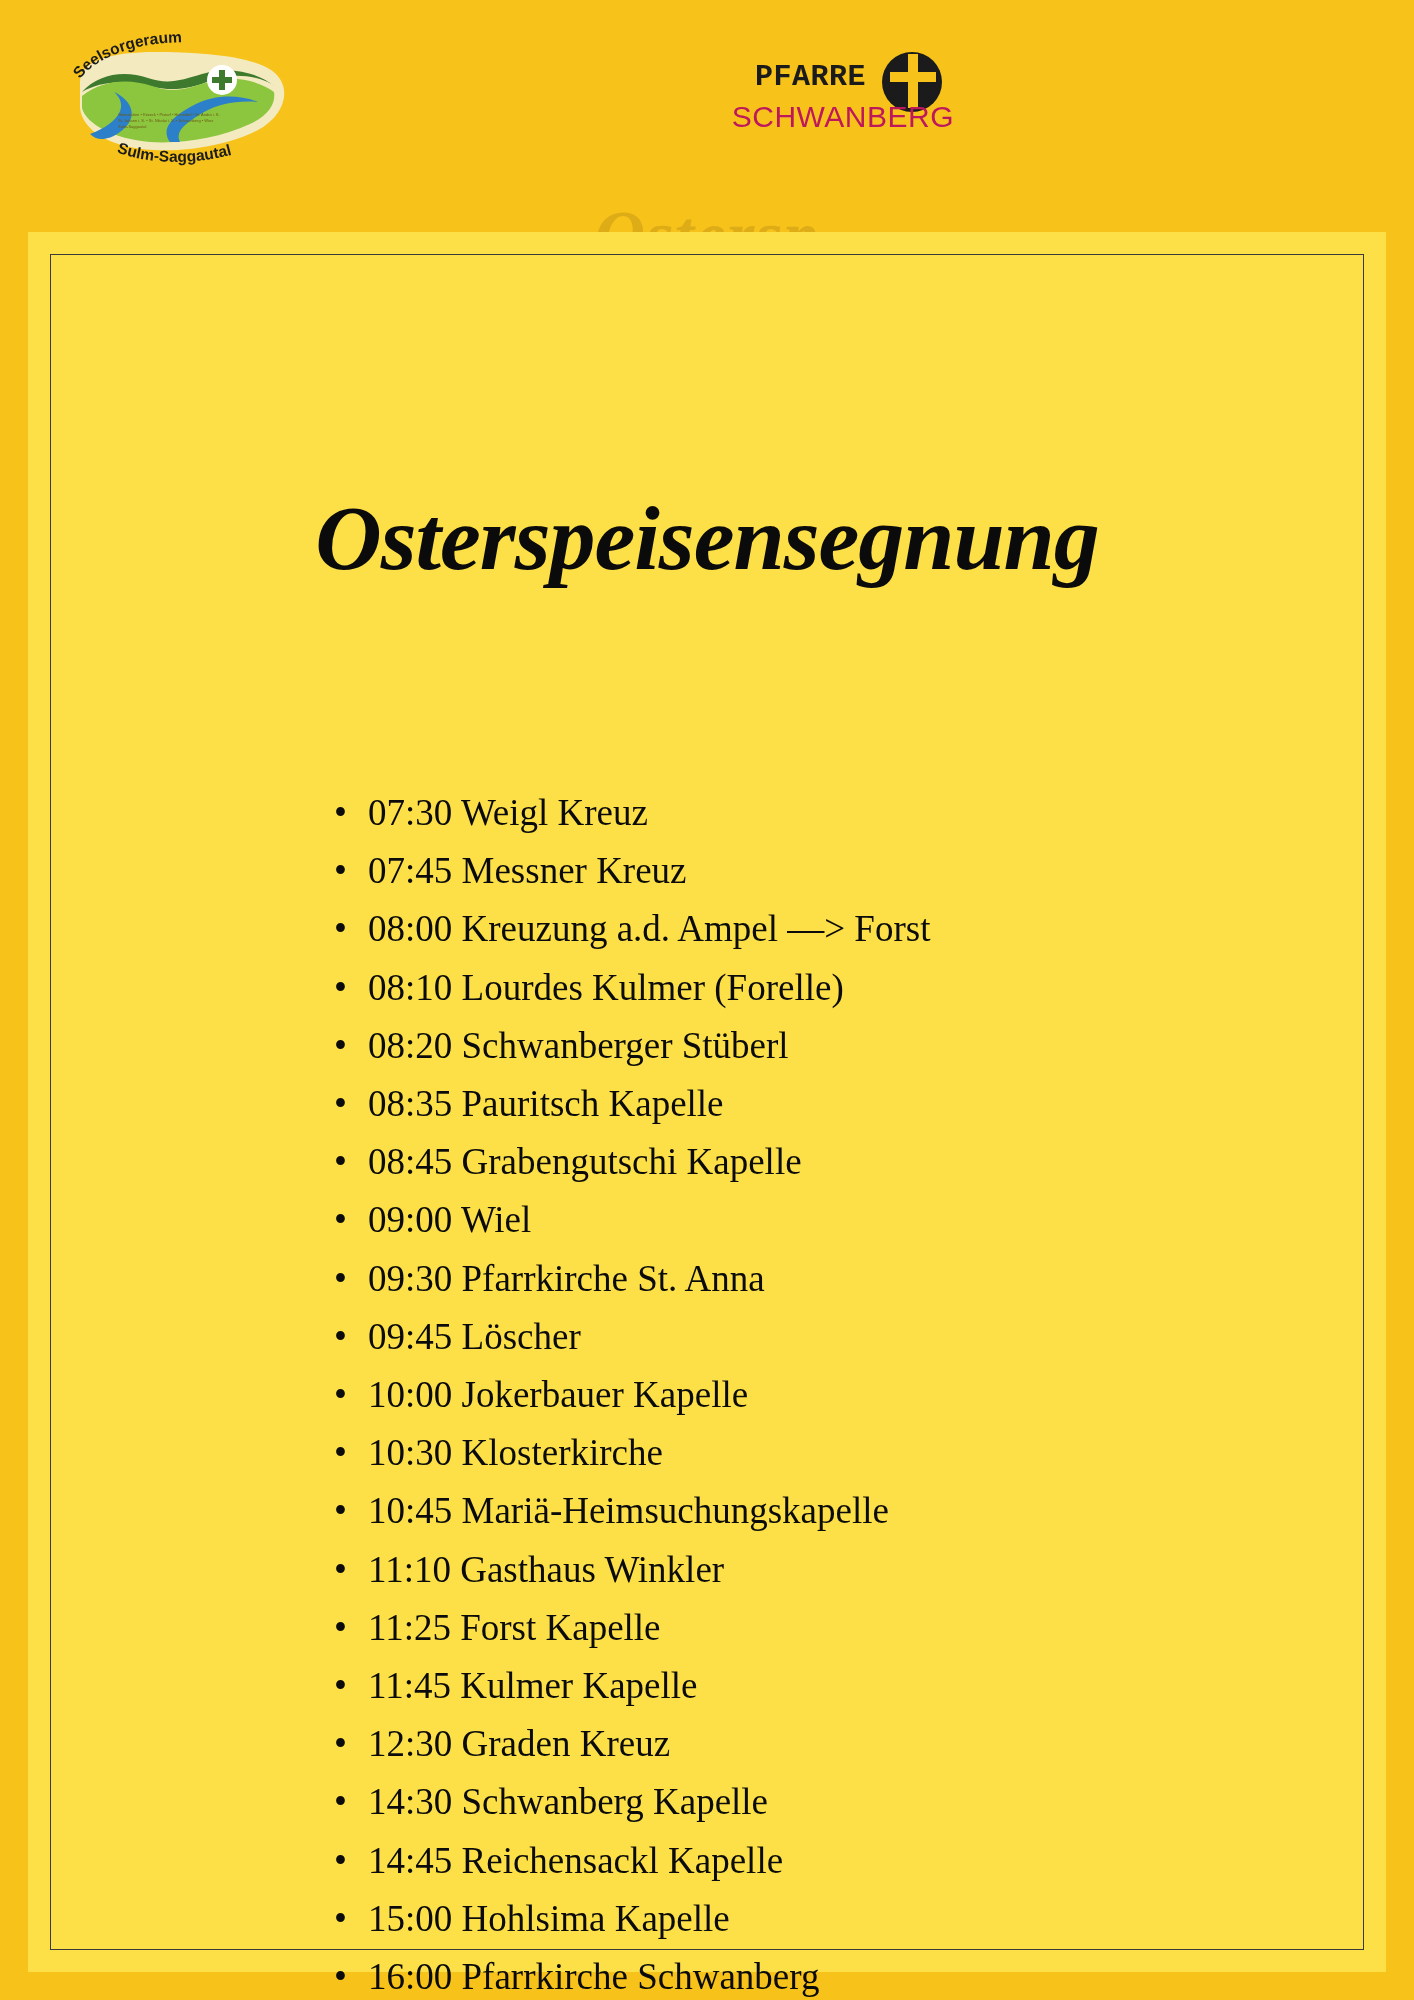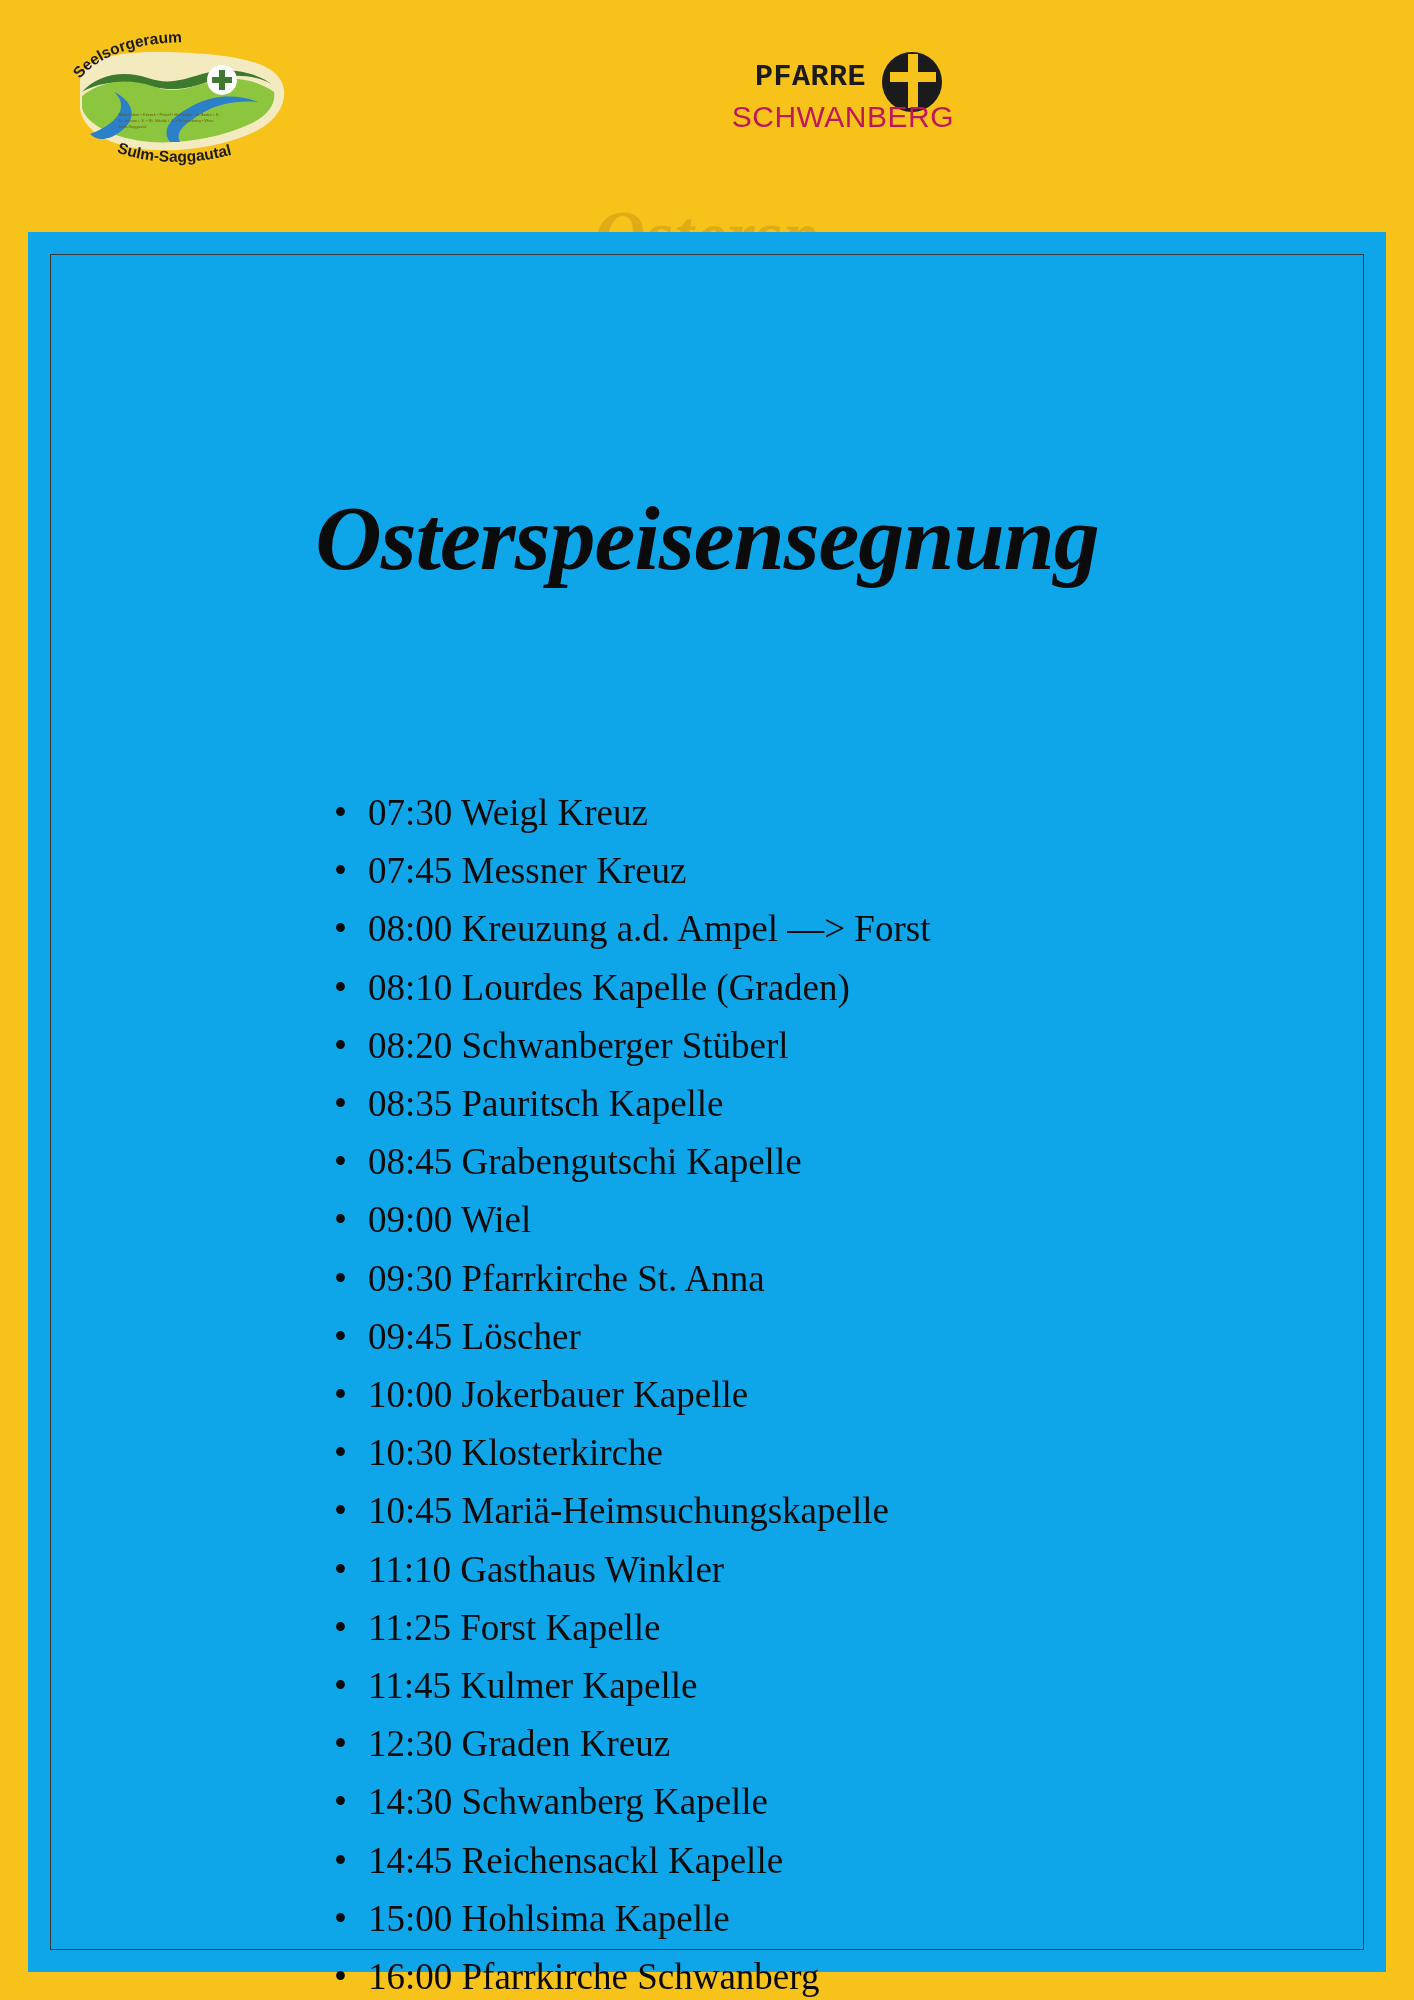--- a/index.html
+++ b/index.html
@@ -95,21 +95,21 @@
     user-select: none;
   }
 
   
   .page {
     position: absolute;
     left: 28px;
     top: 232px;
     width: 1358px;
     height: 1740px;
-    background: #0ea5e9;
+    background: #fde047;
     box-sizing: border-box;
   }
   .page-inner {
     position: absolute;
     left: 22px;
     top: 22px;
     width: 1314px;
     height: 1696px;
     border: 1px solid #3a3a3a;
     box-sizing: border-box;
@@ -230,21 +230,21 @@
 
 <div class="page">
   <div class="page-inner"></div>
 
   <div class="title">Osterspeisensegnung</div>
 
   <ul class="schedule" id="schedule-list">
       <li><span class="bullet">•</span><span class="time">07:30</span> <span class="place">Weigl Kreuz</span></li>
       <li><span class="bullet">•</span><span class="time">07:45</span> <span class="place">Messner Kreuz</span></li>
       <li><span class="bullet">•</span><span class="time">08:00</span> <span class="place">Kreuzung a.d. Ampel  —&gt; Forst</span></li>
-      <li><span class="bullet">•</span><span class="time">08:10</span> <span class="place">Lourdes Kapelle (Graden)</span></li>
+      <li><span class="bullet">•</span><span class="time">08:10</span> <span class="place">Lourdes Kulmer (Forelle)</span></li>
       <li><span class="bullet">•</span><span class="time">08:20</span> <span class="place">Schwanberger Stüberl</span></li>
       <li><span class="bullet">•</span><span class="time">08:35</span> <span class="place">Pauritsch Kapelle</span></li>
       <li><span class="bullet">•</span><span class="time">08:45</span> <span class="place">Grabengutschi Kapelle</span></li>
       <li><span class="bullet">•</span><span class="time">09:00</span> <span class="place">Wiel</span></li>
       <li><span class="bullet">•</span><span class="time">09:30</span> <span class="place">Pfarrkirche St. Anna</span></li>
       <li><span class="bullet">•</span><span class="time">09:45</span> <span class="place">Löscher</span></li>
       <li><span class="bullet">•</span><span class="time">10:00</span> <span class="place">Jokerbauer Kapelle</span></li>
       <li><span class="bullet">•</span><span class="time">10:30</span> <span class="place">Klosterkirche</span></li>
       <li><span class="bullet">•</span><span class="time">10:45</span> <span class="place">Mariä-Heimsuchungskapelle</span></li>
       <li><span class="bullet">•</span><span class="time">11:10</span> <span class="place">Gasthaus Winkler</span></li>

